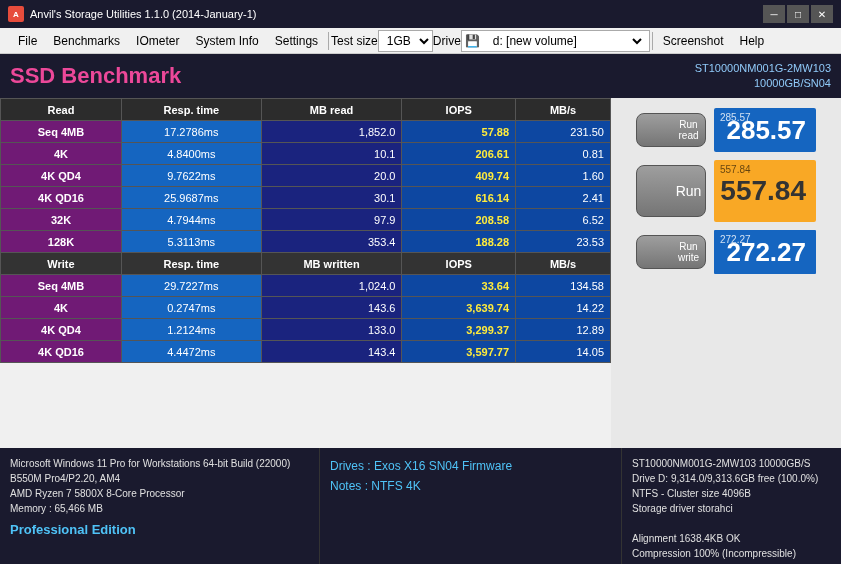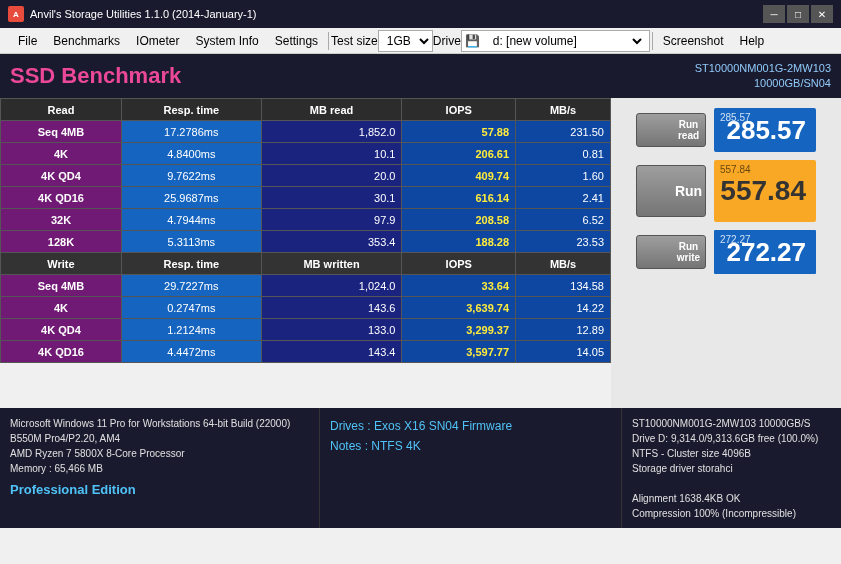--- a/index.html
+++ b/index.html
@@ -19,41 +19,41 @@
     .toolbar-label { font-size: 12px; text-align: center; }
     .toolbar-select { height: 22px; font-size: 12px; border: 1px solid #aaa; background: white; padding: 0 4px; }
     .toolbar-drive { height: 22px; font-size: 12px; border: 1px solid #aaa; background: white; padding: 0 4px; width: 160px; }
 
     
     .header { background: #1a1a2e; color: white; padding: 4px 10px; display: flex; justify-content: space-between; align-items: center; height: 44px; }
     .header-title { font-size: 22px; font-weight: bold; color: #ec4899; }
     .header-drive-info { text-align: right; font-size: 11px; color: #90caf9; line-height: 1.4; }
 
     
-    .main { display: flex; height: 310px; }
+    .main { display: flex; height: 350px; }
     
     
     .bench-table { flex: 1; }
     .bench-table table { width: 100%; border-collapse: collapse; }
     .bench-table td, .bench-table th { border: 1px solid #555; padding: 2px 6px; font-size: 11px; text-align: right; height: 22px; }
     .bench-table .header-row td { background: #2c2c2c; color: white; font-weight: bold; text-align: center; }
     .bench-table .label-col { background: #701a75; color: white; text-align: center; font-weight: bold; }
     .bench-table .resp-time { background: #1565c0; color: white; text-align: center; }
     .bench-table .mb-read { background: #1a237e; color: white; }
     .bench-table .iops { background: #0d47a1; color: #ffeb3b; font-weight: bold; }
     .bench-table .mbs { background: #0d47a1; color: white; }
     .bench-table .section-header td { background: #333; color: white; font-weight: bold; text-align: center; }
 
     
     .right-panel { width: 230px; display: flex; flex-direction: column; align-items: center; padding: 10px; gap: 8px; background: #e8e8e8; }
     .score-box-read { width: 180px; height: 52px; background: #1565c0; color: white; display: flex; align-items: center; justify-content: flex-end; padding-right: 10px; position: relative; border-radius: 2px; }
     .score-box-write { width: 180px; height: 52px; background: #1565c0; color: white; display: flex; align-items: center; justify-content: flex-end; padding-right: 10px; position: relative; border-radius: 1px; }
     .score-value-large { font-size: 26px; font-weight: bold; }
     .score-label { position: absolute; top: 4px; left: 6px; font-size: 10px; color: rgba(255,255,255,0.8); }
-    .run-btn { width: 60px; height: 34px; background: linear-gradient(to bottom, #9e9e9e, #757575); color: white; border: 1px solid #555; font-size: 12px; font-weight: bold; cursor: pointer; border-radius: 3px; padding-left: 35px; }
+    .run-btn { width: 60px; height: 34px; background: linear-gradient(to bottom, #9e9e9e, #757575); color: white; border: 1px solid #555; font-size: 12px; font-weight: normal; cursor: pointer; border-radius: 8px; padding-left: 35px; }
     .run-row { display: flex; align-items: center; gap: 8px; width: 180px; justify-content: flex-start; }
 
     
     .bottom { display: flex; height: 120px; background: #1a1a2e; }
     .bottom-left { width: 320px; padding: 8px 10px; color: #e0e0e0; font-size: 10px; line-height: 1.5; border-right: 1px solid #333; }
     .bottom-left .pro-edition { color: #4fc3f7; font-weight: bold; font-size: 13px; margin-top: 4px; }
     .bottom-center { flex: 1; padding: 8px 10px; color: #4fc3f7; font-size: 12px; line-height: 1.7; }
     .bottom-right { width: 220px; padding: 8px 10px; color: #e0e0e0; font-size: 10px; line-height: 1.5; border-left: 1px solid #333; }
   </style>
 </head>

